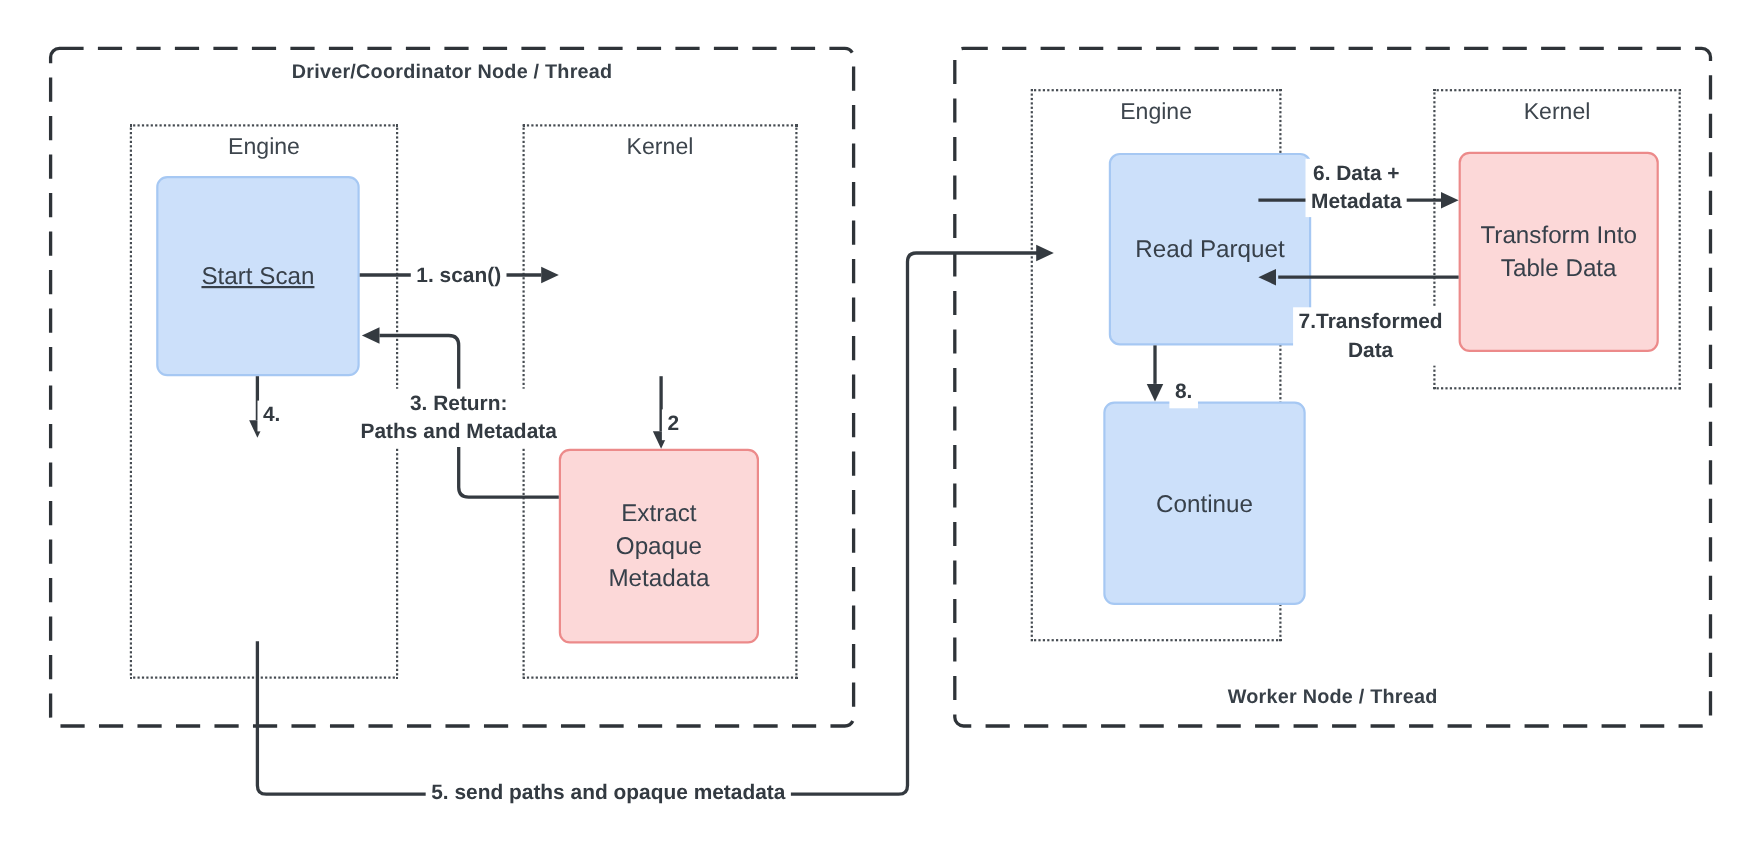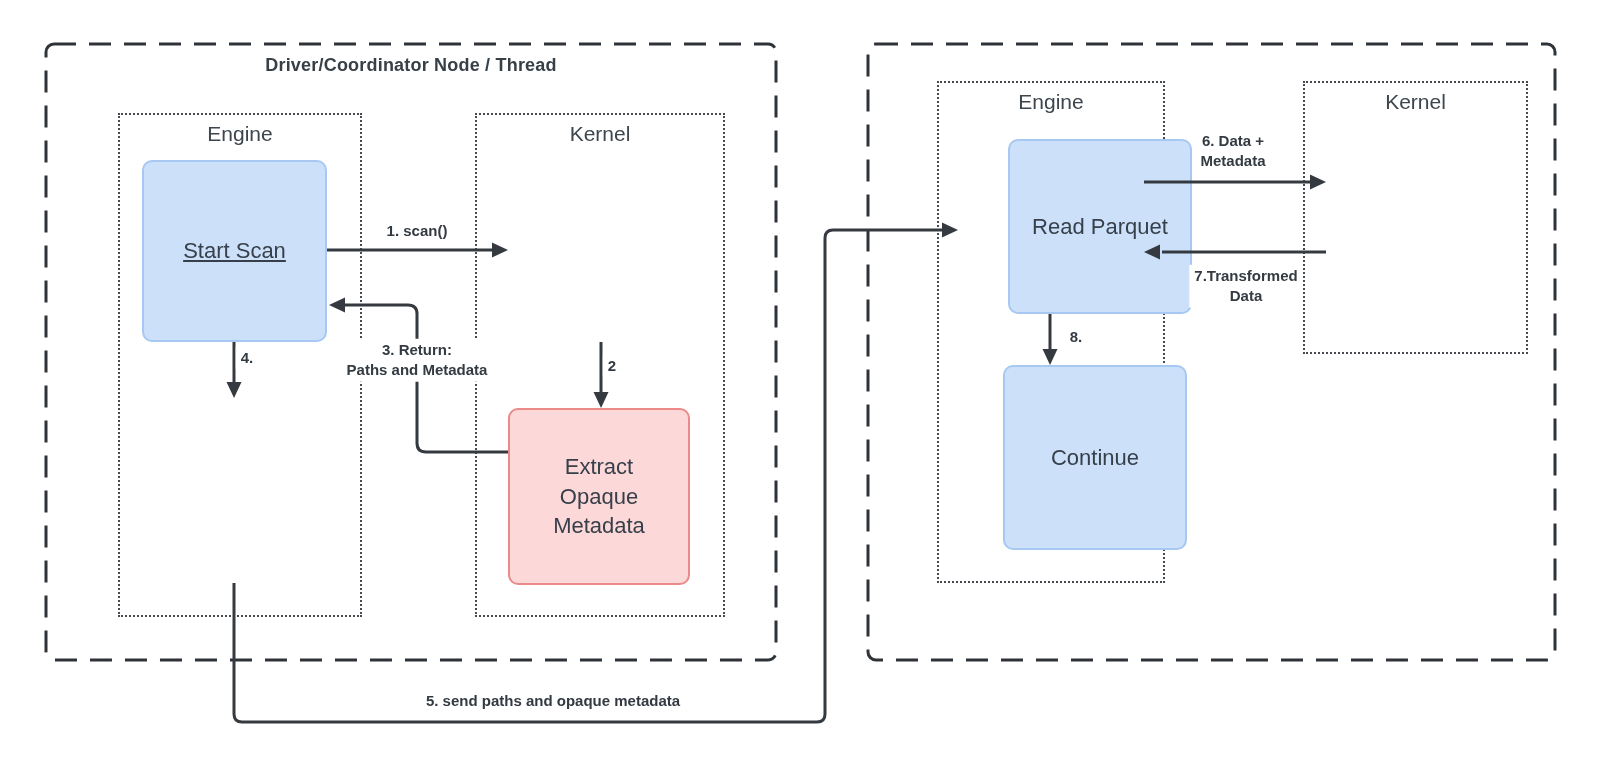--- a/index.html
+++ b/index.html
@@ -39,22 +39,22 @@
     position:absolute;z-index:3;box-sizing:border-box;border-radius:10px;
     display:flex;align-items:center;justify-content:center;text-align:center;
     font-size:22px;line-height:1.35;color:var(--node-text);
     white-space:pre-line;padding:4px;
   }
   .node.blue{background:var(--blue-fill);border:2px solid var(--blue-border);}
   .node.red{background:var(--red-fill);border:2px solid var(--red-border);}
   .edge-label{
     position:absolute;z-index:6;transform:translate(-50%,-50%);
     background:var(--canvas-bg);padding:1px 5px;
-    font-weight:bold;font-size:15px;line-height:1.35;color:var(--label-text);
-    text-align:center;white-space:pre-line;
+    font-weight:bold;font-size:19px;line-height:1.35;color:var(--label-text);
+    text-align:center;white-space:pre-line;margin-top:20px;
   }
 </style>
 </head>
 <body>
 
 <div class="canvas">
 
   <svg class="connector-svg" width="1600" height="767" viewBox="0 0 1600 767">
 
     <rect class="outer" x="46" y="44" width="730" height="616" rx="8"></rect>
@@ -79,20 +79,21 @@
     <polygon class="head" points="1326,182 1310,174.5 1310,189.5"></polygon>
 
     <path class="line" d="M1326 252 H1162"></path>
     <polygon class="head" points="1144,252 1160,244.5 1160,259.5"></polygon>
 
     <path class="line" d="M1050 314 V349"></path>
     <polygon class="head" points="1050,365 1042.5,349 1057.5,349"></polygon>
   </svg>
 
   <div class="outer-title" style="left:46px;top:55px;width:730px;">Driver/Coordinator Node / Thread</div>
+  <div class="outer-title" style="left:868px;top:623px;width:687px;">Worker Node / Thread</div>
 
   <div class="group" style="left:118px;top:113px;width:244px;height:504px;">
     <div class="group-label">Engine</div>
   </div>
 
   <div class="group" style="left:475px;top:113px;width:250px;height:504px;">
     <div class="group-label">Kernel</div>
   </div>
 
   <div class="group" style="left:937px;top:81px;width:228px;height:502px;">
@@ -102,20 +103,22 @@
   <div class="group" style="left:1303px;top:81px;width:225px;height:273px;">
     <div class="group-label">Kernel</div>
   </div>
 
   <div class="node blue" style="left:142px;top:160px;width:185px;height:182px;text-decoration:underline;">Start Scan</div>
   <div class="node red" style="left:508px;top:408px;width:182px;height:177px;">Extract
 Opaque
 Metadata</div>
 
   <div class="node blue" style="left:960px;top:139px;width:184px;height:175px;margin-left:48px;">Read Parquet</div>
+  <div class="node red" style="left:1326px;top:138px;width:182px;height:182px;">Transform Into
+Table Data</div>
   <div class="node blue" style="left:1003px;top:365px;width:184px;height:185px;">Continue</div>
 
   <div class="edge-label" style="left:417px;top:231px;">1. scan()</div>
   <div class="edge-label" style="left:612px;top:366px;">2</div>
   <div class="edge-label" style="left:417px;top:360px;">3. Return:
 Paths and Metadata</div>
   <div class="edge-label" style="left:247px;top:358px;">4.</div>
   <div class="edge-label" style="left:553px;top:701px;">5. send paths and opaque metadata</div>
   <div class="edge-label" style="left:1233px;top:151px;">6. Data +
 Metadata</div>

